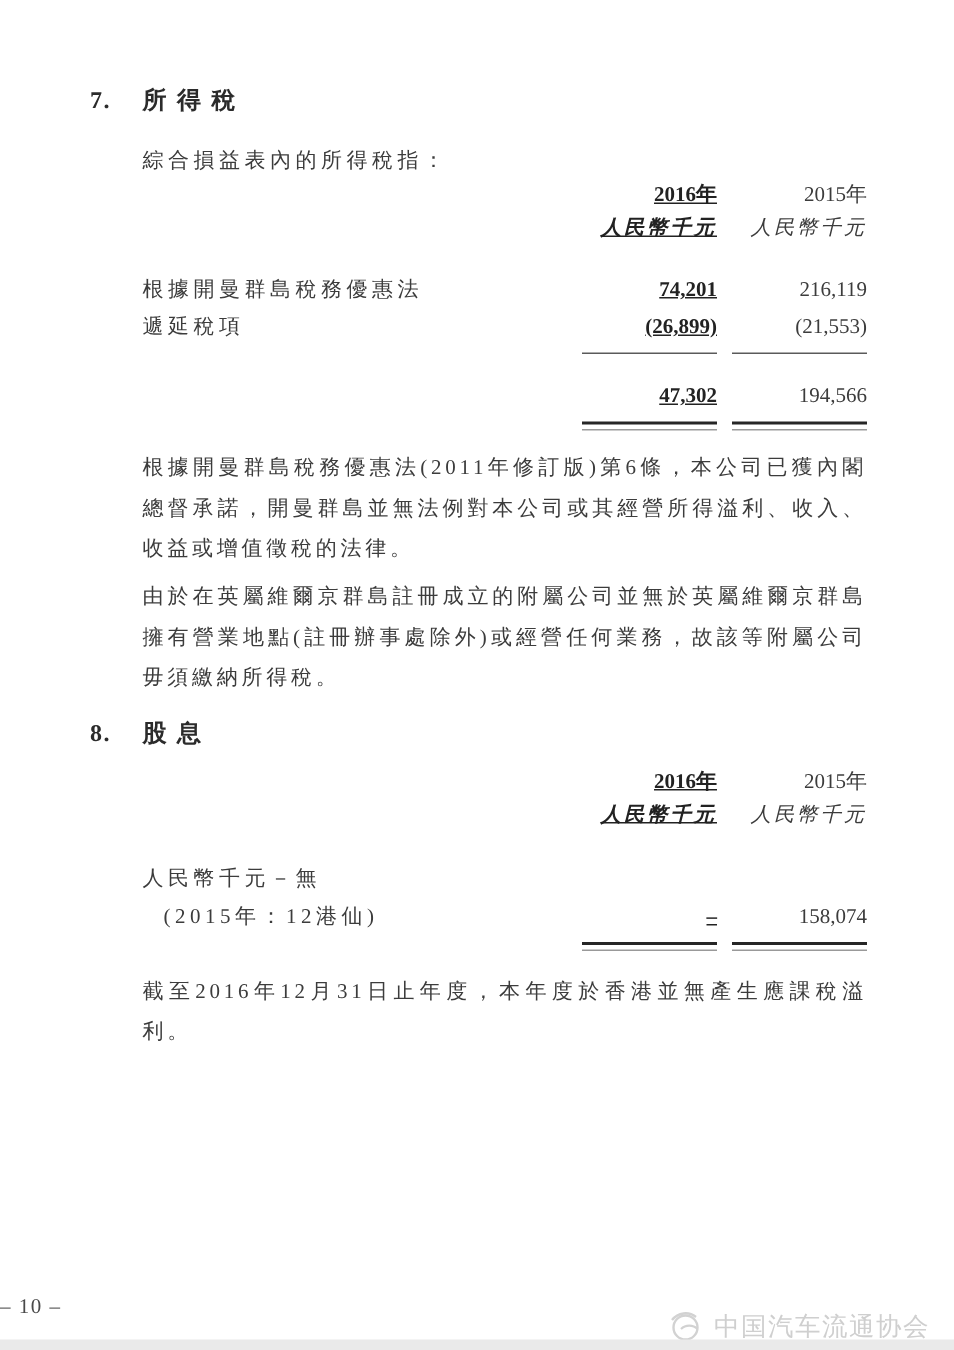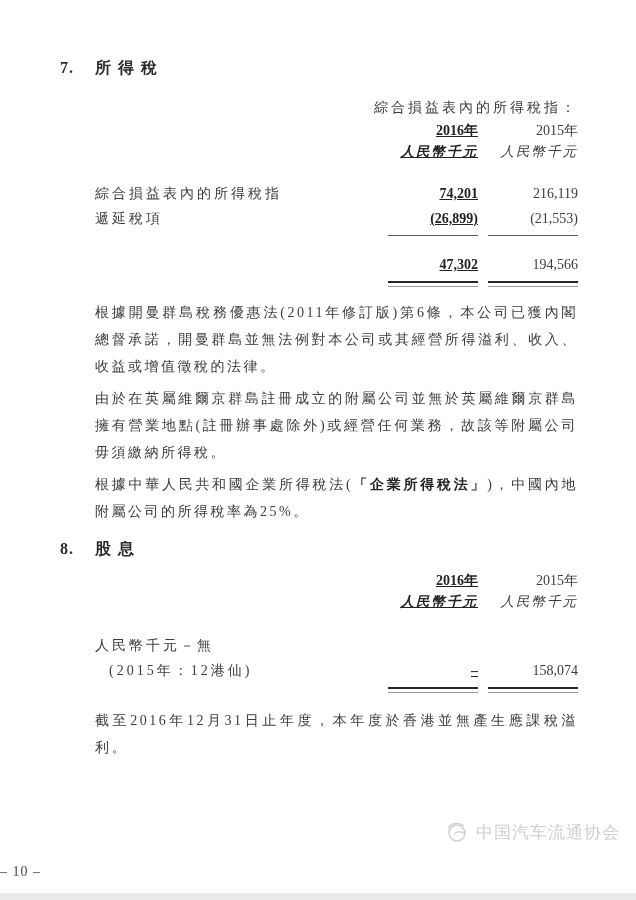--- a/index.html
+++ b/index.html
@@ -9,21 +9,21 @@
     font-family:"Liberation Serif","DejaVu Serif",serif;
     color:#3c3c3c;
   }
   .content { position:absolute; left:60px; top:58px; width:518px; }
 
   
   .heading { display:flex; font-size:16px; font-weight:bold; color:#2b2b2b; line-height:20px; }
   .h-num { width:35px; letter-spacing:1px; }
   .h-title { letter-spacing:7px; }
 
-  .intro { margin:16px 0 0 35px; font-size:14px; letter-spacing:3px; line-height:27px;text-align:right; }
+  .intro { margin:16px 0 0 35px; font-size:14px; letter-spacing:3px; line-height:27px; }
 
   
   .fin-table { margin-left:35px; }
   .t-row { display:flex; align-items:baseline; }
   .t-row.bottom { align-items:flex-end; }
   .t-label { flex:1; font-size:14px; letter-spacing:3px; line-height:25px; }
   .t-label .lbl2 { display:block; padding-left:14px; }
   .t-col { width:90px; text-align:right; font-size:14px; line-height:25px; white-space:nowrap; }
   .t-col + .t-col { margin-left:10px; }
   .yr { line-height:20px; }
@@ -48,21 +48,21 @@
   .sec8 { margin-top:14px; }
   .t2-year { margin-top:12px; }
   .closing { margin-top:14px; }
 
   
   .page-number {
     position:absolute; left:0; right:0; top:864px; text-align:left;
     font-size:14px; letter-spacing:1px; color:#4a4a4a;
   }
   .watermark {
-    position:absolute; right:16px; top:820px; display:flex; align-items:center;
+    position:absolute; right:16px; top:872px; display:flex; align-items:center;
     color:#cfcfcf; font-family:"Liberation Sans","DejaVu Sans",sans-serif;
     font-size:17px; letter-spacing:1px;
   }
   .wm-logo { width:26px; height:24px; margin-right:5px; flex:none; }
   .bottom-band { position:absolute; left:0; bottom:0; width:100%; height:7px; background:#eaeaea; }
 </style>
 </head>
 <body>
 
 <div class="page">
@@ -84,21 +84,21 @@
         </div>
         <div class="t-row">
           <div class="t-label"></div>
           <div class="t-col unit b">人民幣千元</div>
           <div class="t-col unit">人民幣千元</div>
         </div>
 
         <div class="spacer18"></div>
 
         <div class="t-row">
-          <div class="t-label">綜合損益表內的所得稅指</div>
+          <div class="t-label">根據開曼群島稅務優惠法</div>
           <div class="t-col b">74,201</div>
           <div class="t-col">216,119</div>
         </div>
         <div class="t-row">
           <div class="t-label">遞延稅項</div>
           <div class="t-col b ruled">(26,899)</div>
           <div class="t-col ruled">(21,553)</div>
         </div>
 
         <div class="t-row total-row">
@@ -107,21 +107,20 @@
           <div class="t-col">194,566</div>
         </div>
         <div class="drule-row">
           <div class="drule"></div>
           <div class="drule"></div>
         </div>
       </div>
 
       <p class="body-p first">根據開曼群島稅務優惠法(2011年修訂版)第6條，本公司已獲內閣總督承諾，開曼群島並無法例對本公司或其經營所得溢利、收入、收益或增值徵稅的法律。</p>
       <p class="body-p">由於在英屬維爾京群島註冊成立的附屬公司並無於英屬維爾京群島擁有營業地點(註冊辦事處除外)或經營任何業務，故該等附屬公司毋須繳納所得稅。</p>
-      <p class="body-p"><span>根據中華人民共和國企業所得稅法(</span><span class="bold-inline">「企業所得稅法」</span><span>)，中國內地附屬公司的所得稅率為25%。</span></p>
     </section>
 
     <section class="sec8">
       <div class="heading">
         <span class="h-num">8.</span>
         <span class="h-title">股息</span>
       </div>
 
       <div class="fin-table">
         <div class="t-row t2-year">

